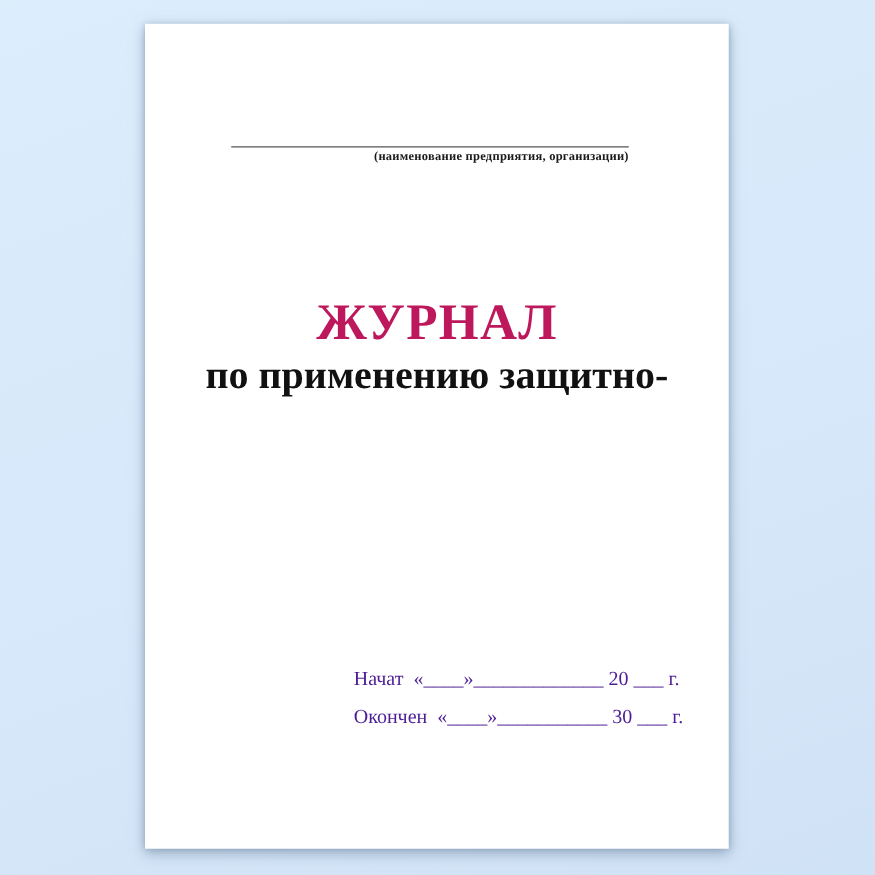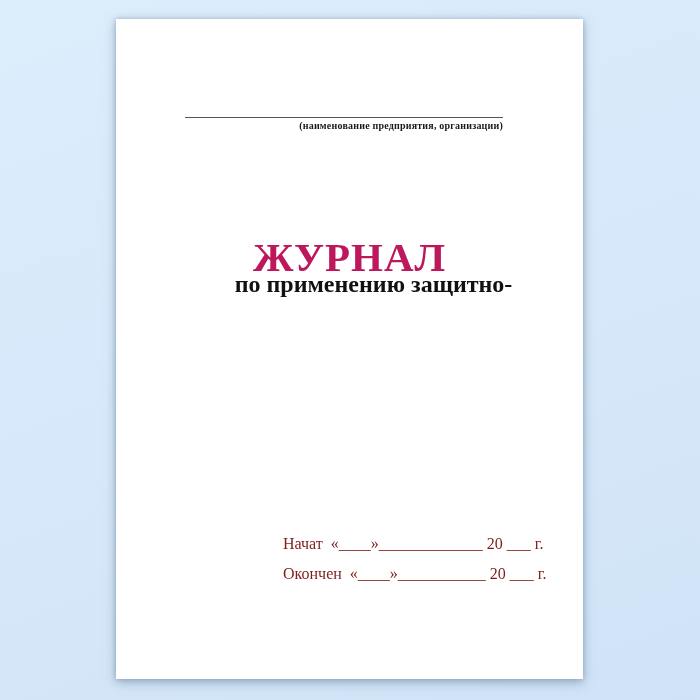--- a/index.html
+++ b/index.html
@@ -50,41 +50,40 @@
     text-align: center;
     font-size: 41px;
     line-height: 1.1;
     font-weight: bold;
     color: #be185d;
     letter-spacing: 1px;
   }
   .subtitle {
     position: absolute;
     left: 0;
-    top: 252px;
+    top: 267px;
     width: 100%;
     text-align: center;
-    font-size: 24px;
+    font-size: 32px;
     line-height: 26px;
     font-weight: bold;
     color: #111111;
-    padding-left: 24px;
   }
   .dates {
     position: absolute;
     left: 167px;
     top: 515px;
     display: flex;
     flex-direction: column;
     gap: 10px;
   }
   .date-line {
     font-size: 16px;
     line-height: 20px;
-    color: #7f1d1d;
+    color: #4c1d95;
     white-space: pre;
   }
 </style>
 </head>
 <body>
 
 <div class="scene">
   <div class="paper">
 
     <div class="org-block">
@@ -93,17 +92,17 @@
     </div>
 
     <div class="title">ЖУРНАЛ</div>
 
     <div class="subtitle">
       <div>по применению защитно-</div>
     </div>
 
     <div class="dates">
       <div class="date-line">Начат  «____»_____________ 20 ___ г.</div>
-      <div class="date-line">Окончен  «____»___________ 20 ___ г.</div>
+      <div class="date-line">Окончен  «____»___________ 30 ___ г.</div>
     </div>
 
   </div>
 </div>
 
 </body></html>

